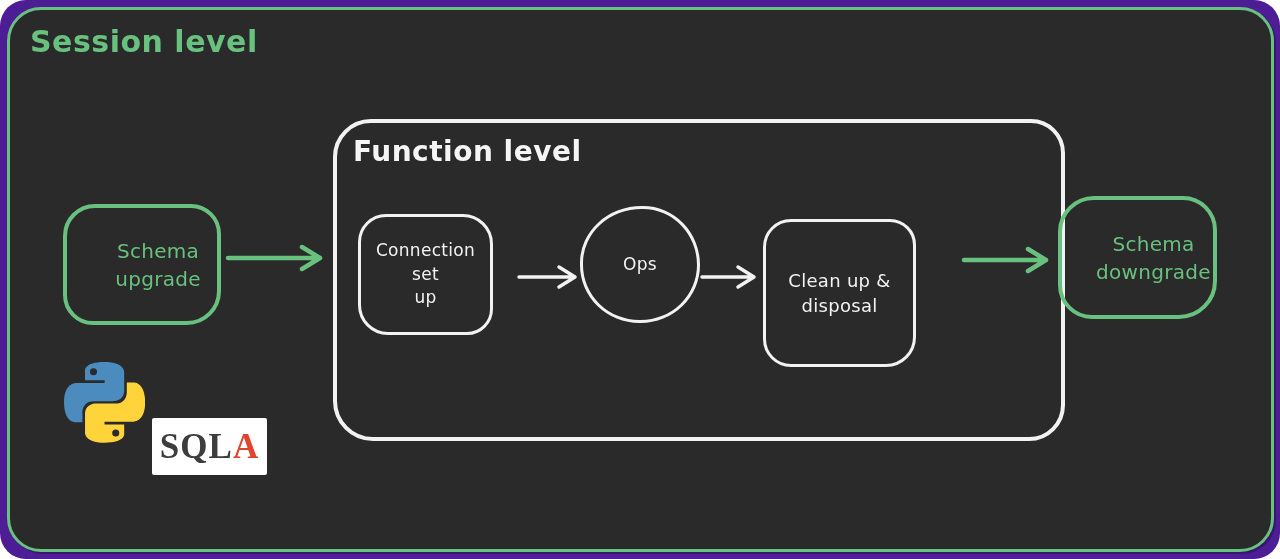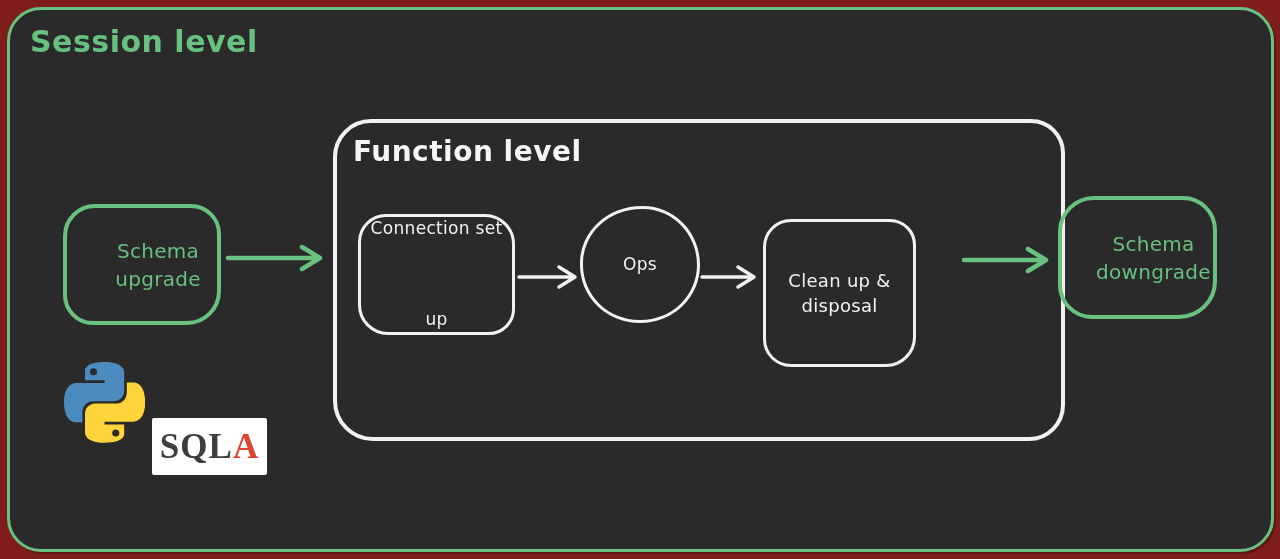--- a/index.html
+++ b/index.html
@@ -6,21 +6,22 @@
     margin: 0;
     padding: 0;
     background: #ffffff;
     font-family: "DejaVu Sans", sans-serif;
   }
   .canvas {
     position: relative;
     width: 1280px;
     height: 559px;
     overflow: hidden;
-    background: #7f1d1d;
+    background: #4c1d95;
+    border-radius: 26px;
   }
   
   .frame {
     position: absolute;
     left: 7px;
     top: 7px;
     width: 1267px;
     height: 545px;
     box-sizing: border-box;
     background: #2a2a2a;
@@ -77,21 +78,21 @@
     font-weight: 400;
     padding-left: 32px;
   }
   .node-white {
     border: 3px solid #f2f2f2;
     color: #f2f2f2;
     font-weight: 400;
   }
   .schema-upgrade   { left: 63px;   top: 204px; width: 158px; height: 121px; border-radius: 32px 30px 34px 30px; }
   .schema-downgrade { left: 1058px; top: 196px; width: 159px; height: 123px; border-radius: 36px 34px 38px 34px; }
-  .connection-setup { left: 358px;  top: 214px; width: 157px; height: 121px; border-radius: 28px 30px 26px 30px; font-size: 17px; justify-content: space-between; }
+  .connection-setup { left: 358px;  top: 214px; width: 135px; height: 121px; border-radius: 28px 30px 26px 30px; font-size: 17px; }
   .cleanup-disposal { left: 763px;  top: 219px; width: 153px; height: 148px; border-radius: 28px 26px 30px 28px; font-size: 18px; }
   .ops-circle       { left: 580px;  top: 206px; width: 120px; height: 117px; border-radius: 52% 48% 50% 50% / 49% 51% 50% 50%; font-size: 17px; }
   
   .arrow { position: absolute; overflow: visible; }
   .arrow path {
     fill: none;
     stroke-linecap: round;
     stroke-linejoin: round;
   }
   .arrow-green path { stroke-width: 4.5; }

